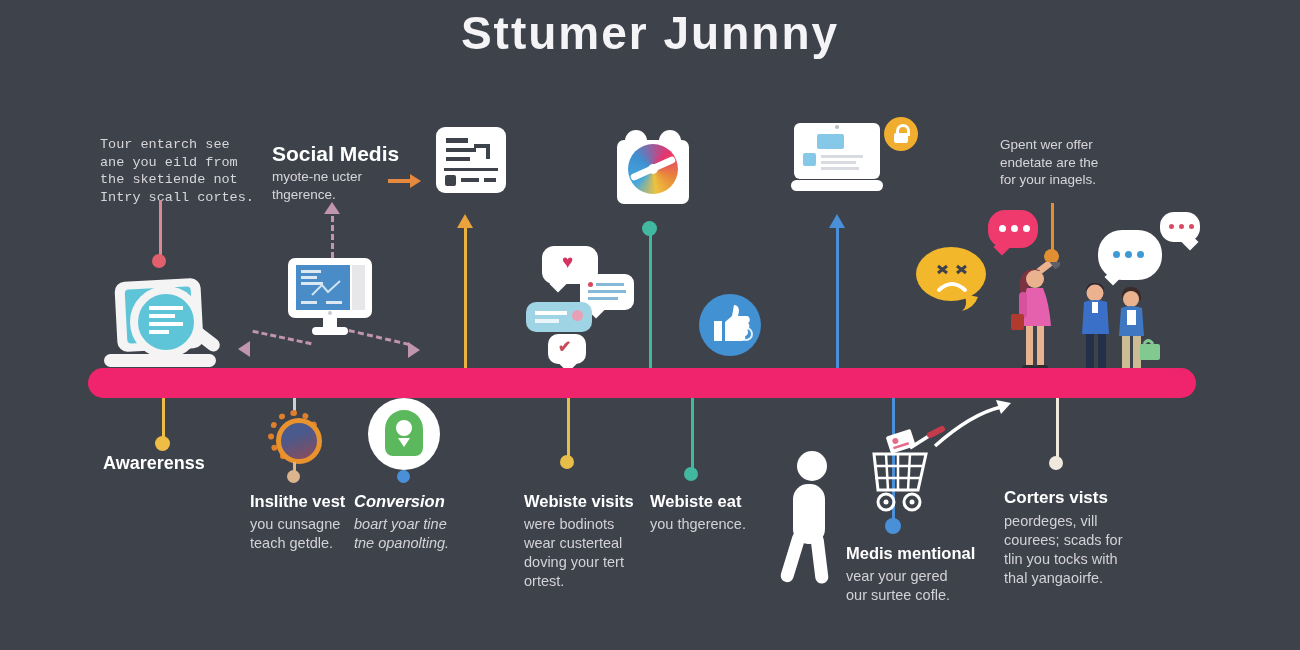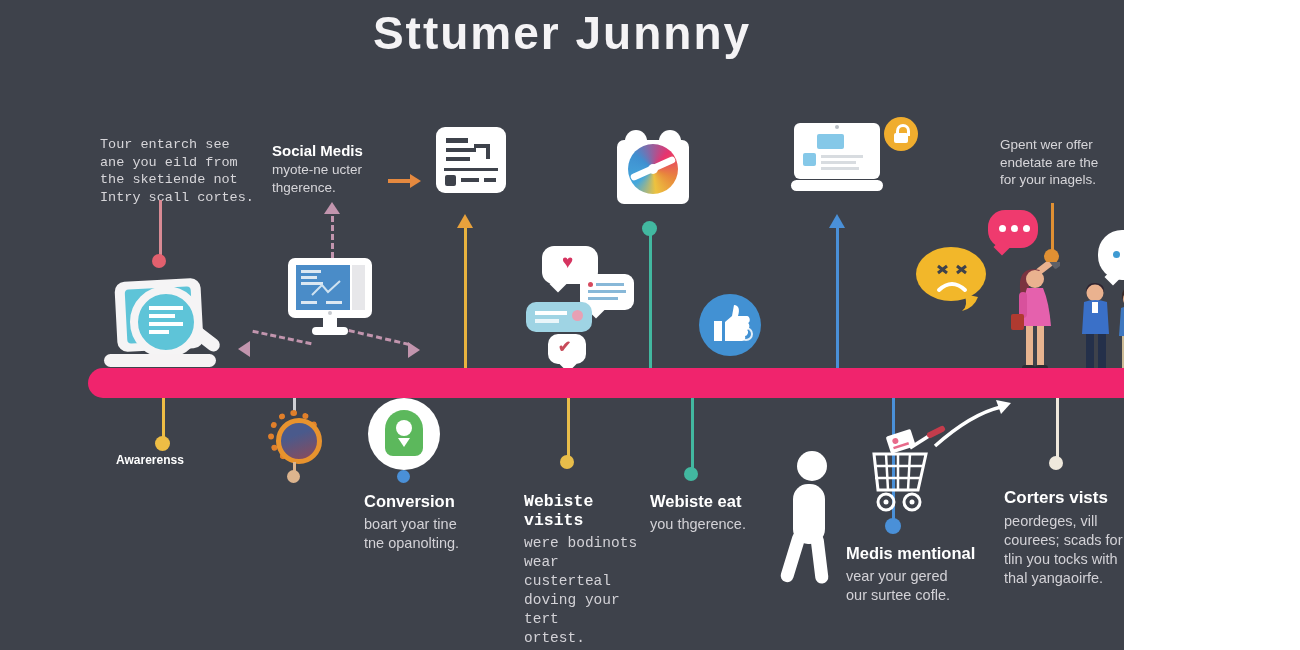--- a/index.html
+++ b/index.html
@@ -1,21 +1,21 @@
 <!DOCTYPE html>
 <html><head>
 <meta charset="utf-8">
 <style>
   html,body{margin:0;padding:0;}
-  .stage{position:relative;width:1124px;height:650px;background:#3e424b;overflow:hidden;
+  .stage{position:relative;width:1300px;height:650px;background:#3e424b;overflow:hidden;
          font-family:"Liberation Sans",sans-serif;}
   .abs{position:absolute;}
   .title{width:100%;text-align:center;top:6px;color:#f4f3f5;font-size:46px;font-weight:bold;letter-spacing:2px;}
   .note{color:#d7d6da;font-size:13.5px;line-height:17.5px;white-space:pre-line;}
-  .note-head{color:#fff;font-size:15px;font-weight:bold;margin-bottom:2px;}
+  .note-head{color:#fff;font-size:21px;font-weight:bold;margin-bottom:2px;}
   .stage-head{color:#fff;font-size:16.5px;font-weight:bold;}
   .stage-body{color:#d3d2d7;font-size:14.5px;line-height:19px;white-space:pre-line;margin-top:4px;}
   .vline{position:absolute;width:3px;}
   .dashline{position:absolute;width:0;border-left:3px dashed #c295ae;}
   .dot{position:absolute;border-radius:50%;}
   .tri{position:absolute;width:0;height:0;}
   .bar{position:absolute;left:88px;top:368px;width:1108px;height:30px;border-radius:15px;background:#f0246d;}
   .bubble{position:absolute;border-radius:16px;}
   .bubble .tail{position:absolute;width:12px;height:12px;transform:rotate(45deg);}
   .bdots{position:absolute;display:flex;gap:5px;}
@@ -239,42 +239,47 @@
       <rect x="58" y="89" width="12" height="6" rx="3" fill="#e3dccb"></rect>
       <path d="M70,62 q4,-7 9,0" stroke="#82c98f" stroke-width="3" fill="none"></path>
       <rect x="66" y="62" width="20" height="16" rx="2" fill="#82c98f"></rect>
     </svg>
   </div>
 
   <div class="bar"></div>
 
   <div class="vline" style="left:162px;top:398px;height:40px;background:#eebd45;"></div>
   <div class="dot" style="left:155px;top:436px;width:15px;height:15px;background:#eebd45;"></div>
-  <div class="abs stage-head" style="left:116px;top:453px;font-size:12px;">Awarerenss</div>
+  <div class="abs stage-head" style="left:103px;top:453px;font-size:18px;">Awarerenss</div>
 
   <div class="vline" style="left:293px;top:398px;height:14px;background:#cfd0d4;"></div>
   <div class="abs" style="left:268px;top:410px;width:52px;height:52px;border-radius:50%;border:6px dotted #e07f2a;box-sizing:border-box;">
     <div class="abs" style="left:2px;top:2px;width:36px;height:36px;border-radius:50%;border:5px solid #e8932e;box-sizing:content-box;background:linear-gradient(160deg,#4a5a8c 35%,#8c4a5a);"></div>
   </div>
   <div class="vline" style="left:293px;top:462px;height:10px;background:#dcb48e;"></div>
   <div class="dot" style="left:287px;top:470px;width:13px;height:13px;background:#dcb48e;"></div>
 
   <div class="abs" style="left:368px;top:398px;width:72px;height:72px;border-radius:50%;background:#fff;">
     <div class="abs" style="left:17px;top:12px;width:38px;height:46px;border-radius:19px 19px 8px 8px;background:#5cb85c;"></div>
     <div class="abs" style="left:28px;top:22px;width:16px;height:16px;border-radius:50%;background:#fff;"></div>
     <div class="tri" style="left:30px;top:40px;border-left:6px solid transparent;border-right:6px solid transparent;border-top:9px solid #fff;"></div>
   </div>
   <div class="dot" style="left:397px;top:470px;width:13px;height:13px;background:#4a90d8;"></div>
 
-  <div class="abs" style="left:364px;top:492px;width:110px;">
+  <div class="abs" style="left:250px;top:492px;width:110px;">
+    <div class="stage-head">Inslithe vest</div>
+    <div class="stage-body">you cunsagne
+teach getdle.</div>
+  </div>
+  <div class="abs" style="left:354px;top:492px;width:110px;font-style:italic;">
     <div class="stage-head">Conversion</div>
     <div class="stage-body">boart yoar tine
 tne opanolting.</div>
   </div>
-  <div class="abs" style="left:524px;top:492px;width:130px;font-family:Liberation Mono, monospace;">
+  <div class="abs" style="left:524px;top:492px;width:130px;">
     <div class="stage-head">Webiste visits</div>
     <div class="stage-body">were bodinots
 wear custerteal
 doving your tert
 ortest.</div>
   </div>
   <div class="abs" style="left:650px;top:492px;width:120px;">
     <div class="stage-head">Webiste eat</div>
     <div class="stage-body">you thgerence.</div>
   </div>

